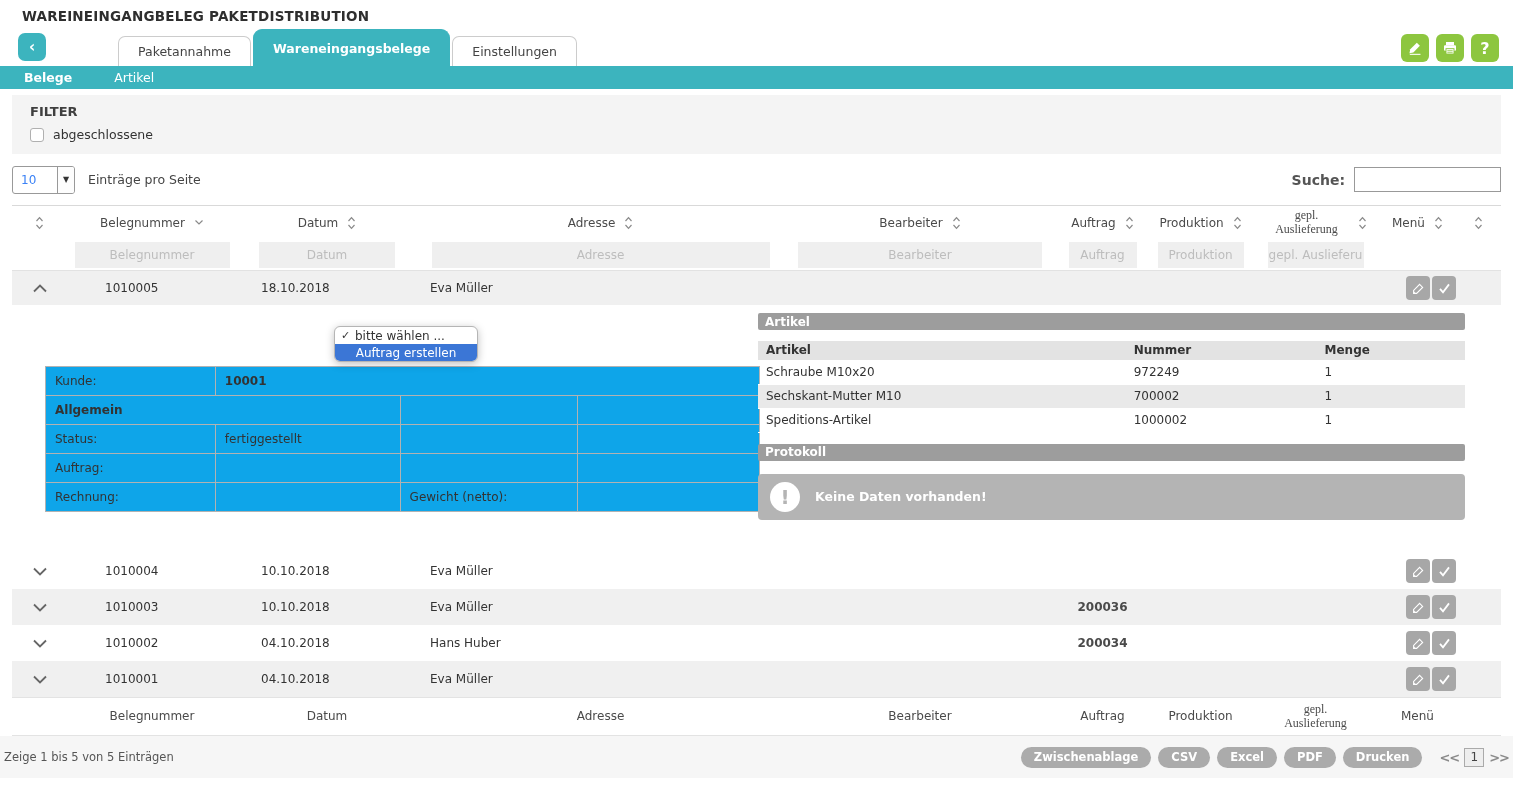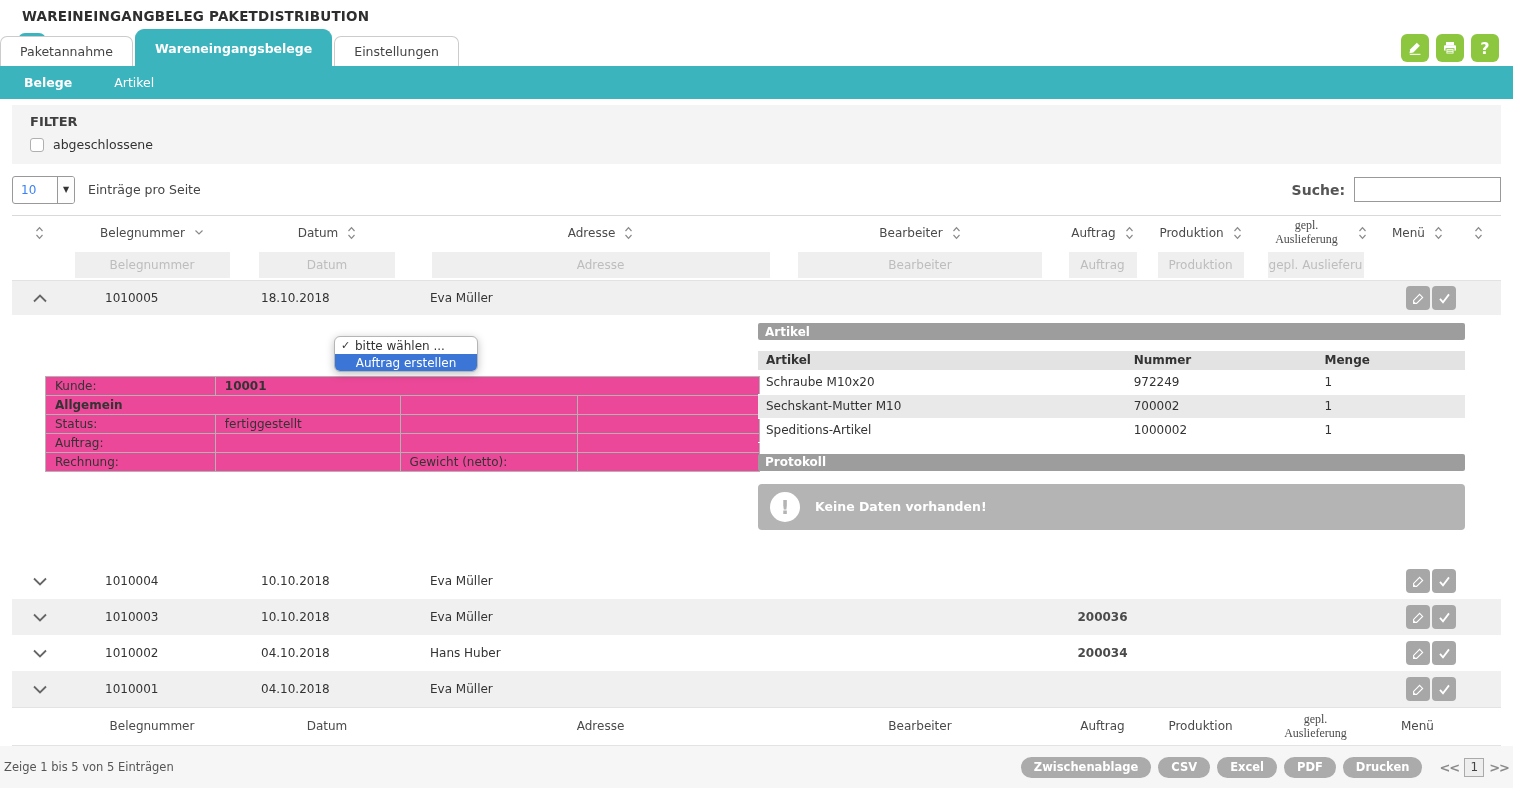--- a/index.html
+++ b/index.html
@@ -8,31 +8,31 @@
   .app { width:1513px; height:788px; position:relative; background:#fff; }
 
   
   .titlebar { height:32px; display:flex; align-items:center; padding-left:22px; }
   .page-title { font-size:13.5px; font-weight:bold; color:#2e2e2e; letter-spacing:.2px; }
 
   .tabbar { height:34px; position:relative; display:flex; align-items:flex-end; }
   .back-btn { position:absolute; left:18px; top:1px; width:28px; height:28px; background:#3CB4BE;
     border-radius:7px; color:#fff; font-weight:bold; font-size:15px; display:flex; align-items:center;
     justify-content:center; cursor:pointer; }
-  .tabs { display:flex; align-items:flex-end; }
+  .tabs { display:flex; margin-left:118px; align-items:flex-end; }
   .tab { background:#fff; border:1px solid #ccc; border-bottom:none; border-radius:7px 7px 0 0;
     height:30px; padding:0 19px; display:flex; align-items:center; font-size:12.5px; color:#444;
     margin-right:2px; position:relative; }
   .tab.active { background:#3CB4BE; border-color:#3CB4BE; color:#fff; font-weight:bold;
     height:37px; border-radius:9px 9px 0 0; z-index:2; }
   .topbtns { position:absolute; right:14px; top:2px; display:flex; gap:7px; }
   .greenbtn { width:28px; height:28px; background:#8DC63F; border-radius:6px; display:flex;
     align-items:center; justify-content:center; color:#fff; font-weight:bold; font-size:16px; cursor:pointer; }
 
-  .subnav { height:33px; background:#3CB4BE; display:flex; align-items:center; padding-left:24px; gap:42px; }
+  .subnav { height:23px; background:#3CB4BE; display:flex; align-items:center; padding-left:24px; gap:42px; }
   .subnav-item { color:#fff; font-size:12.5px; cursor:pointer; }
   .subnav-item.active { font-weight:bold; }
 
   
   .filterbox { margin:6px 12px 0 12px; height:59px; background:#f4f4f4; padding:9px 18px; }
   .filter-title { font-size:13px; font-weight:bold; color:#3f3f3f; margin-bottom:8px; }
   .filter-check { display:flex; align-items:flex-end; gap:9px; }
   .checkbox { width:14px; height:14px; background:#fff; border:1px solid #b0b0b0; border-radius:3px; }
   .filter-check-label { font-size:12.5px; color:#333; }
 
@@ -77,21 +77,21 @@
   .detail { height:248px; background:#fff; position:relative; }
   .menu-pop { position:absolute; left:334px; top:21px; width:144px; background:#fff;
     border:1px solid #b5b5b5; border-radius:6px; box-shadow:0 2px 8px rgba(0,0,0,.25);
     font-size:12px; z-index:5; overflow:hidden; }
   .menu-item { height:17px; display:flex; align-items:center; padding:0 6px; color:#333; }
   .menu-check { width:14px; font-size:11px; color:#333; }
   .menu-item.selected { background:#3B76D6; color:#fff; justify-content:center; height:17px; }
 
   .info-table { position:absolute; left:45px; top:61px; width:715px; border-collapse:collapse;
     font-size:12px; color:#333; }
-  .info-table td { border:1px solid #b2b2b2; height:19px; padding:0 9px; background:#ec4899; }
+  .info-table td { border:1px solid #b2b2b2; height:29px; padding:0 9px; background:#0ea5e9; }
   .info-table .lbl {}
   .info-table .bold { font-weight:bold;margin-top:28px; }
 
   .rightpanel { position:absolute; left:758px; right:48px; top:8px; }
   .greybar { height:17px; background:#9d9d9d; color:#fff; font-weight:bold; font-size:12px;
     padding-left:7px; display:flex; align-items:center; border-radius:2px; }
   .art-table { width:100%; border-collapse:collapse; margin-top:11px; font-size:12px; color:#333; }
   .art-table th { background:#e3e3e3; text-align:left; font-weight:bold; height:19px; padding-left:8px;
     border-bottom:1px solid #fff; }
   .art-table td { height:24px; padding-left:8px; border-bottom:1px solid #fff; }

